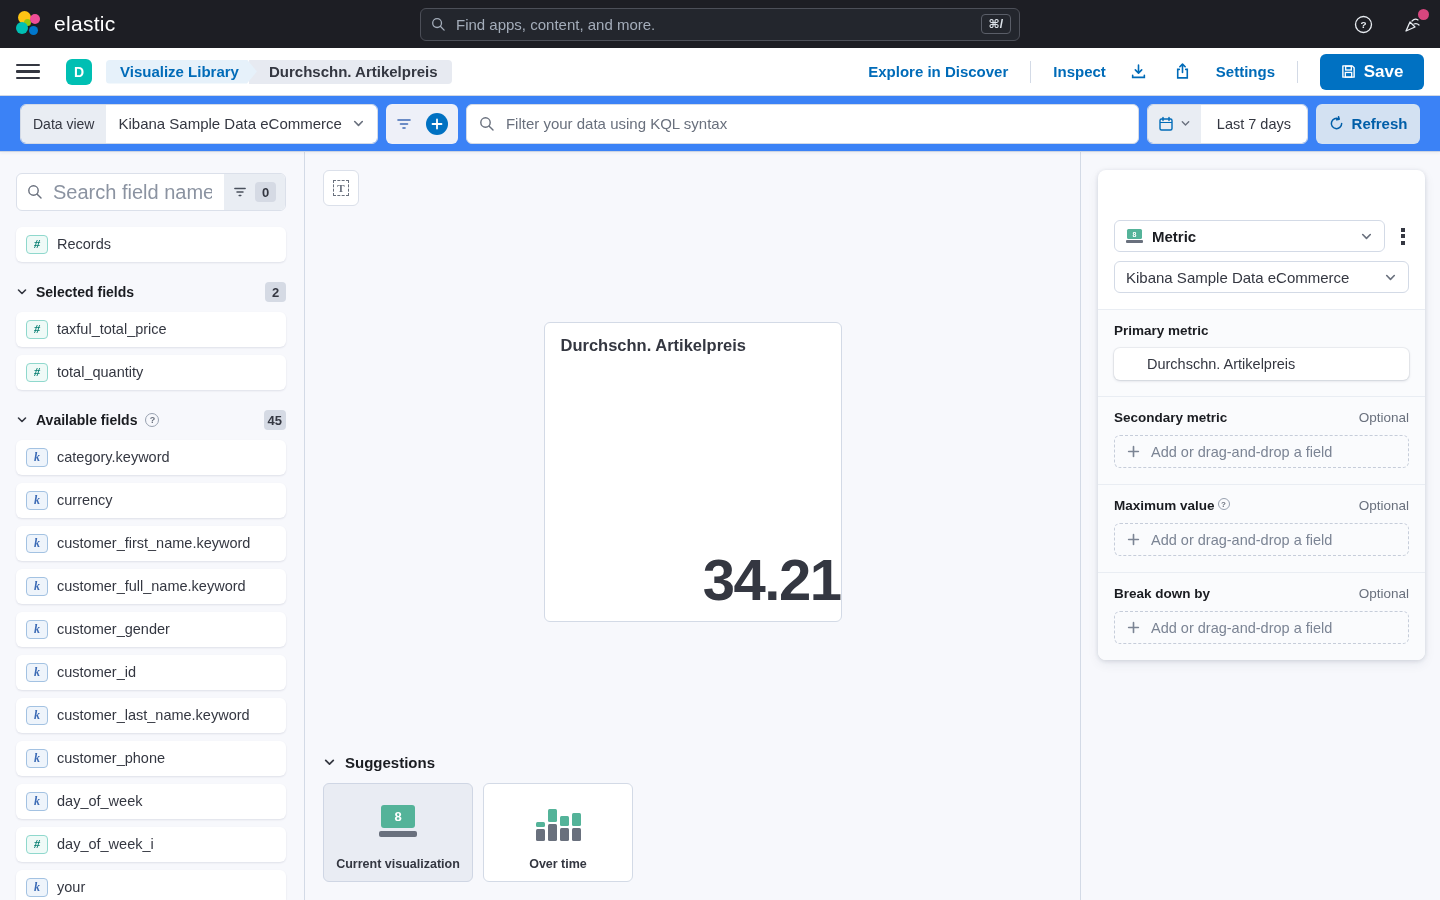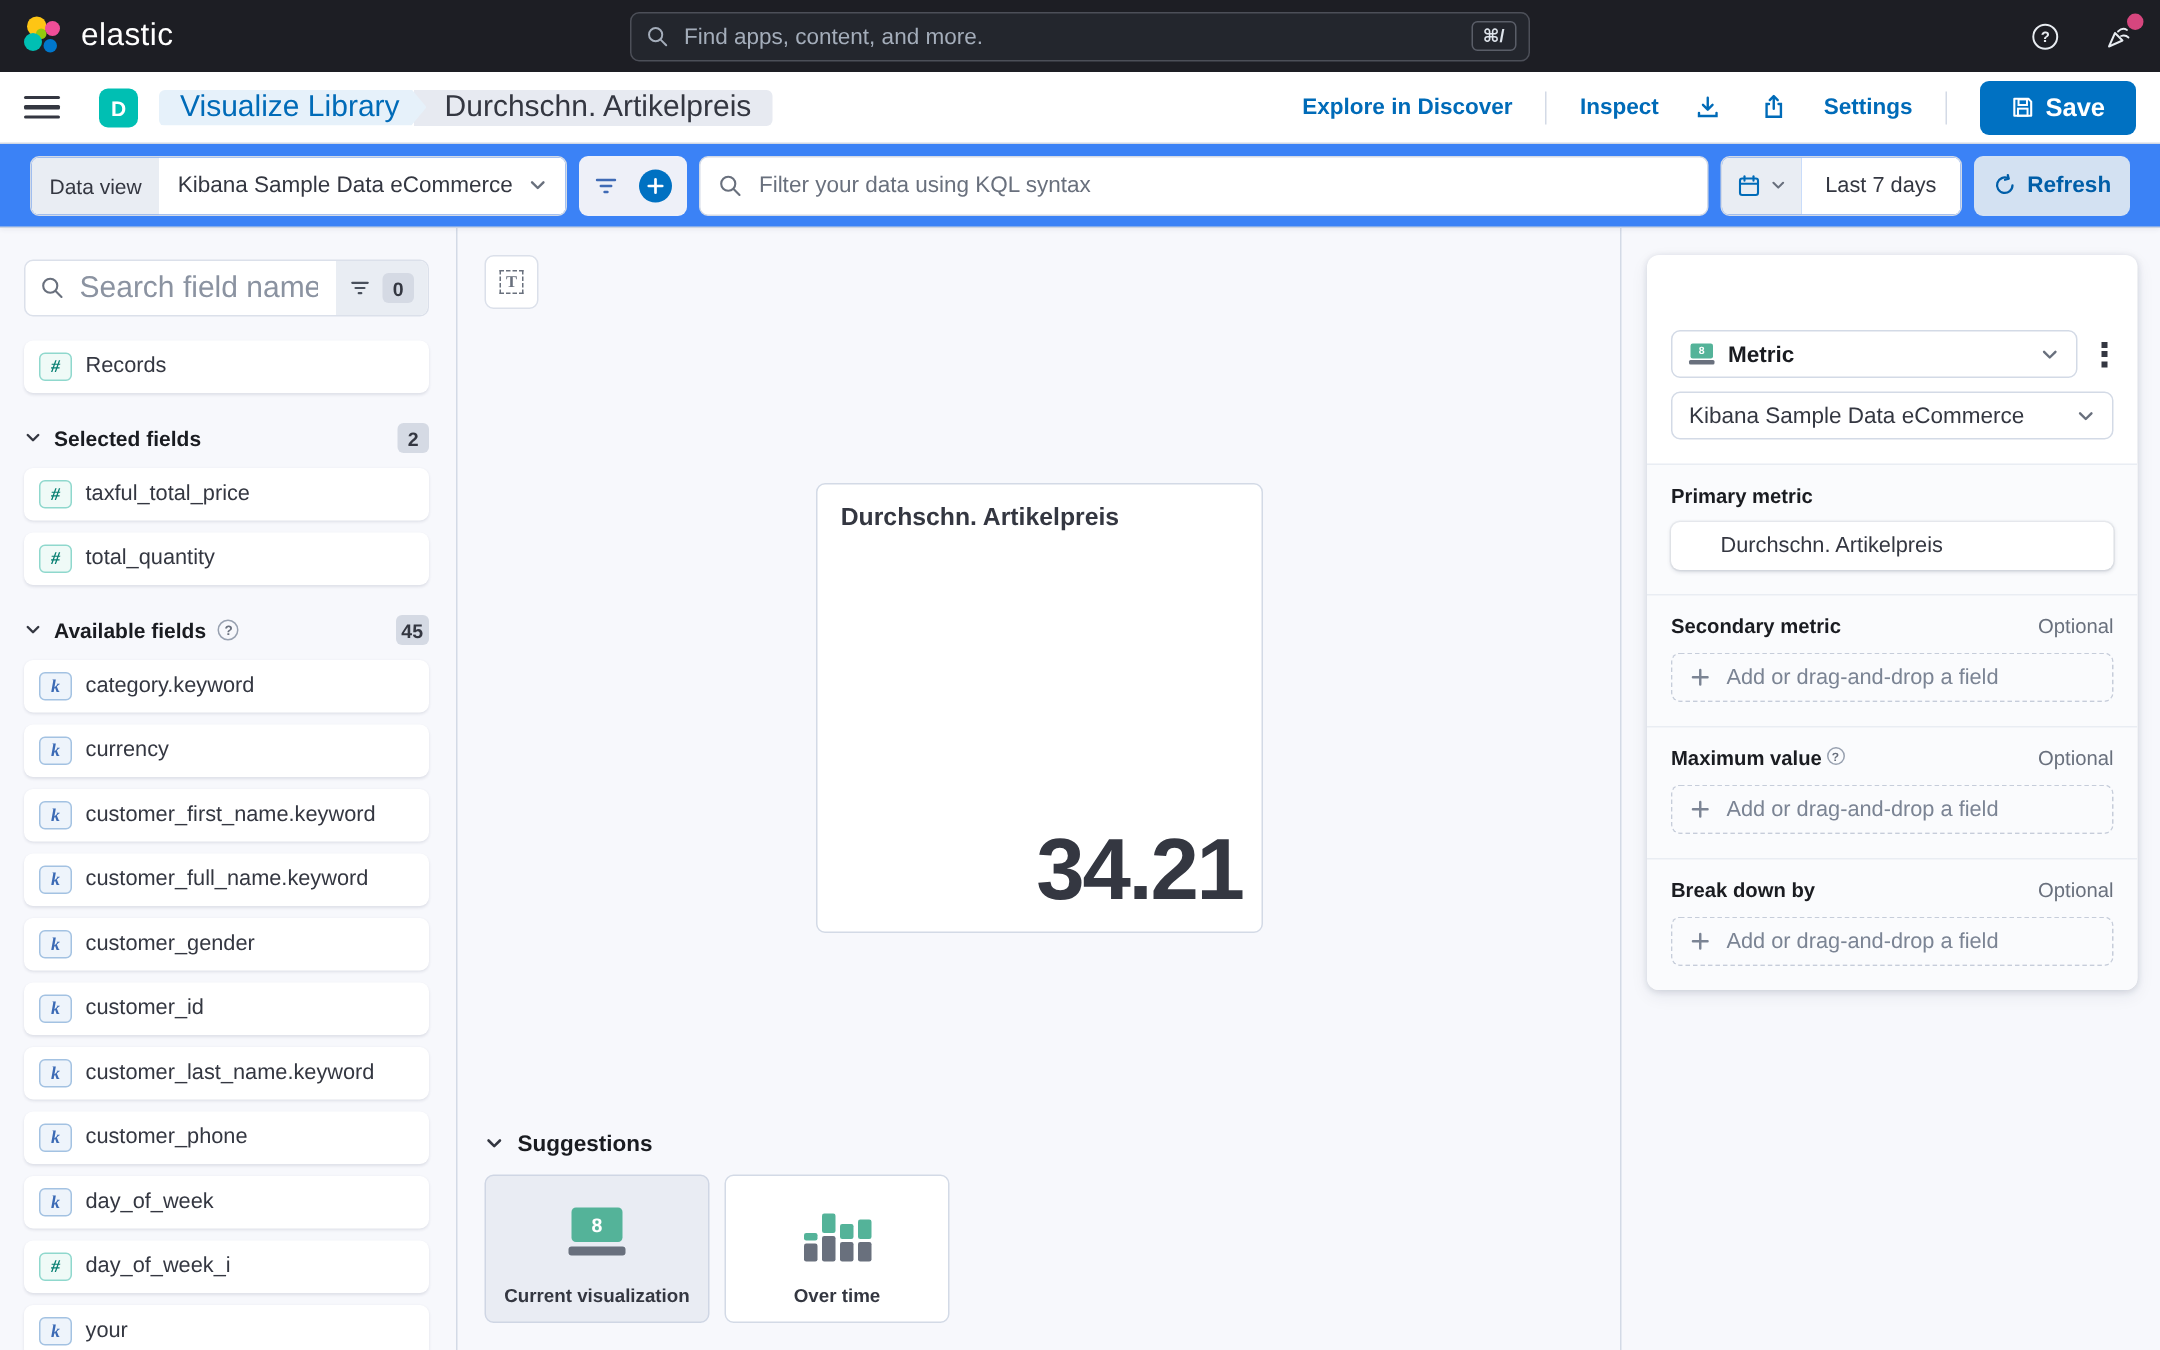--- a/index.html
+++ b/index.html
@@ -29,21 +29,21 @@
   .topbar-right { width:300px; display:flex; justify-content:flex-end; align-items:center; gap:28px; }
   .icon-btn-dark { position:relative; width:22px; height:22px; display:flex; align-items:center; justify-content:center; cursor:pointer; }
   .notif-dot { position:absolute; top:-4px; right:-5px; width:11px; height:11px; border-radius:50%; background:#d6467e; }
   
   .navbar { height:48px; background:#fff; border-bottom:1px solid #d3dae6; display:flex; align-items:center; padding:0 16px; }
   .hamburger { width:24px; height:24px; display:flex; flex-direction:column; justify-content:center; gap:4px; cursor:pointer; }
   .hamburger i { height:2.5px; background:#343741; border-radius:1px; display:block; }
   .space-badge { width:26px; height:26px; border-radius:6px; background:#00bfb3; color:#fff; font-weight:700; font-size:14px;
     display:flex; align-items:center; justify-content:center; margin-left:26px; cursor:pointer; }
   .breadcrumbs { display:flex; align-items:center; margin-left:14px; }
-  .crumb { height:24px; display:flex; align-items:center; font-size:20px; font-weight:400; }
+  .crumb { height:24px; display:flex; align-items:center; font-size:15px; font-weight:700; }
   .crumb-first { background:#e6f1fa; color:#006bb8; padding:0 18px 0 14px; position:relative; z-index:1; border-radius:4px 0 0 4px;
     clip-path:polygon(0 0, calc(100% - 10px) 0, 100% 50%, calc(100% - 10px) 100%, 0 100%); cursor:pointer; }
   .crumb-last { background:#e7eaf1; color:#343741; padding:0 14px 0 20px; margin-left:-8px; border-radius:0 4px 4px 0; }
   .nav-actions { margin-left:auto; display:flex; align-items:center; gap:22px; }
   .nav-link { color:#006bb8; font-size:15px; font-weight:600; cursor:pointer; white-space:nowrap; }
   .v-div { width:1px; height:22px; background:#d3dae6; }
   .nav-icon { width:22px; height:22px; display:flex; align-items:center; justify-content:center; cursor:pointer; }
   .save-btn { height:36px; min-width:104px; background:#0071c2; color:#fff; border:none; border-radius:6px;
     font-size:17px; font-weight:600; display:flex; align-items:center; justify-content:center; gap:8px; cursor:pointer; font-family:inherit; }
   
@@ -88,21 +88,21 @@
     display:inline-flex; align-items:center; justify-content:center; font-style:normal; }
   
   .workspace { flex:1; display:flex; flex-direction:column; padding:18px; position:relative; }
   .ws-tool { width:36px; height:36px; background:#fff; border:1px solid #dbe0ea; border-radius:6px;
     display:flex; align-items:center; justify-content:center; cursor:pointer; }
   .tbox { width:16px; height:16px; border:1.6px dashed #69707d; display:flex; align-items:center; justify-content:center;
     font-size:11px; font-weight:700; color:#69707d; font-family:"Liberation Serif","DejaVu Serif",serif; }
   .metric-card { align-self:center; margin-top:116px; width:298px; height:300px; background:#fff; border:1px solid #d3dae6;
     border-radius:6px; position:relative; padding:13px 16px; }
   .metric-title { font-size:16.5px; font-weight:700; color:#343741; }
-  .metric-value { position:absolute; right:12px; bottom:8px; font-size:58px; font-weight:700; color:#343741; letter-spacing:-1.5px; }
+  .metric-value { position:absolute; right:0; bottom:8px; font-size:58px; font-weight:700; color:#343741; letter-spacing:-1.5px; }
   .suggestions { margin-top:auto; }
   .sug-head { display:flex; align-items:center; gap:9px; margin-bottom:12px; cursor:pointer; }
   .sug-head .t { font-size:15px; font-weight:700; color:#1a1c21; }
   .sug-row { display:flex; gap:10px; }
   .sug-card { width:150px; height:99px; border-radius:6px; border:1px solid #d3dae6; background:#fff;
     display:flex; flex-direction:column; align-items:center; cursor:pointer; }
   .sug-card.selected { background:#e9ecf3; border-color:#cfd6e4; }
   .sug-icon { flex:1; display:flex; align-items:center; justify-content:center; }
   .sug-label { font-size:12.5px; font-weight:700; color:#343741; margin-bottom:10px; }
   .metric-ic { display:flex; flex-direction:column; align-items:center; }

